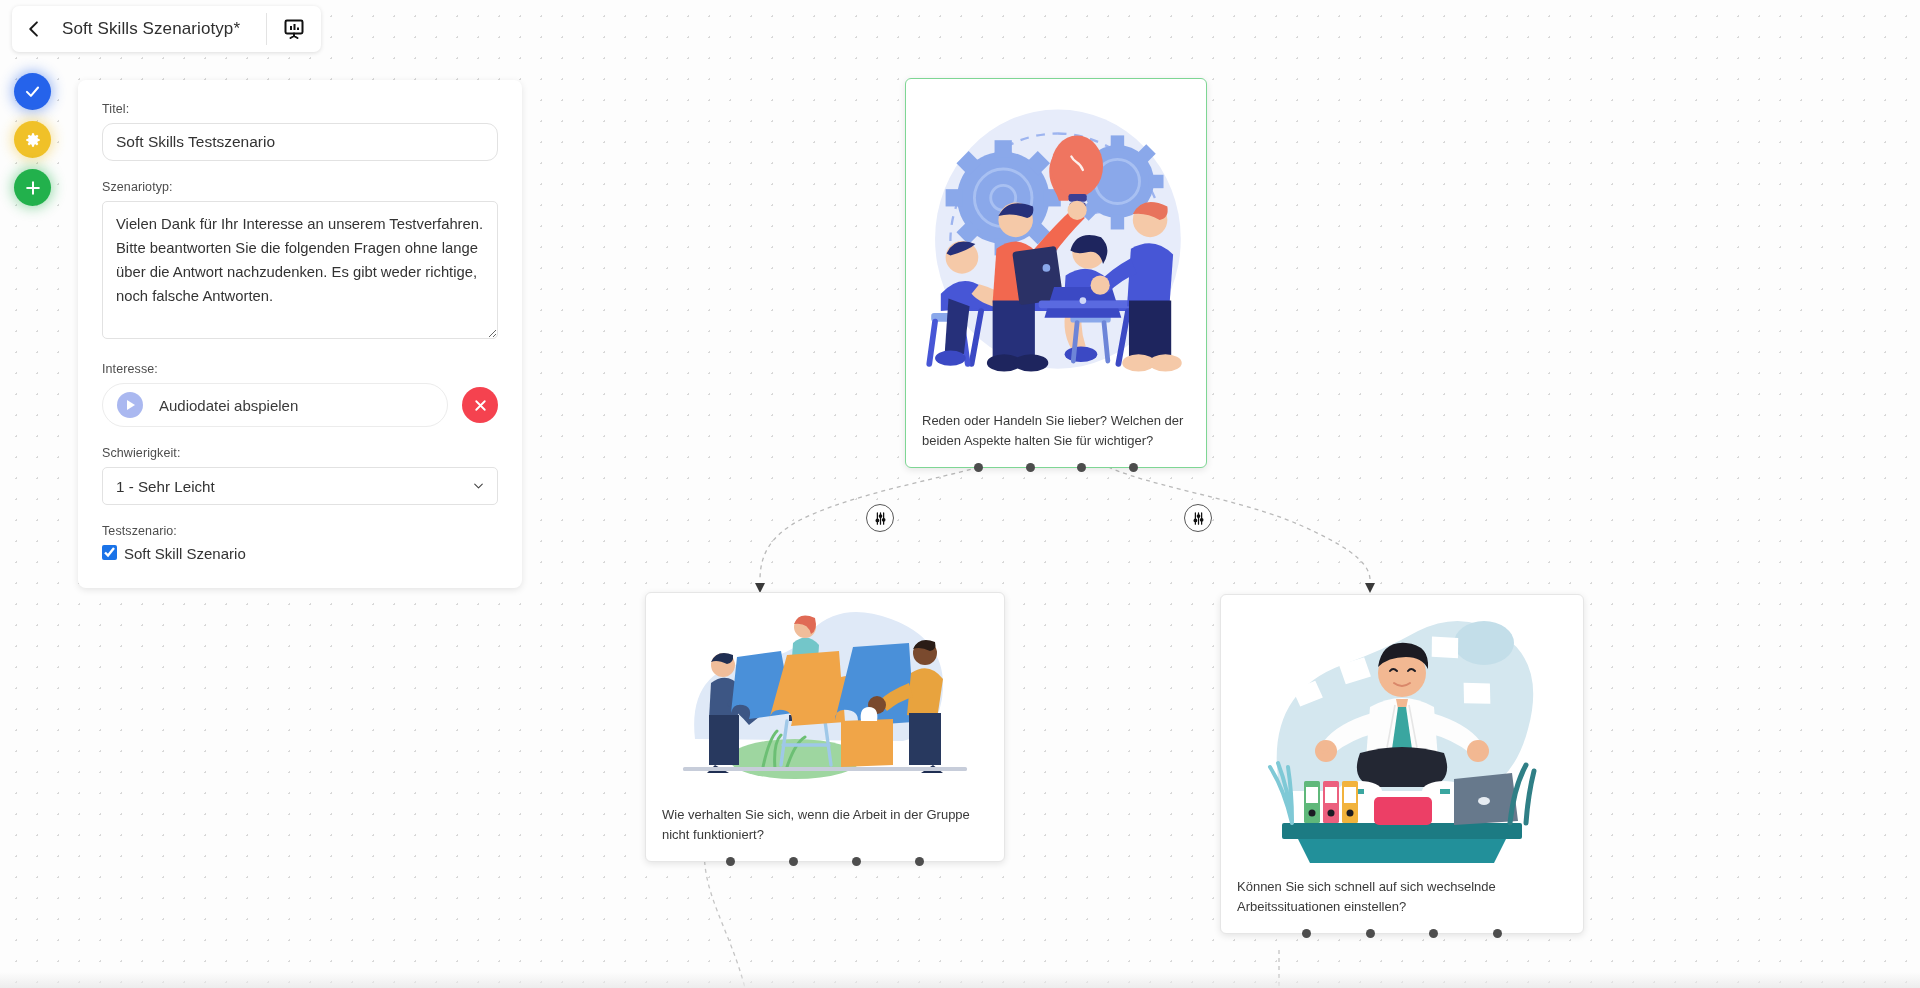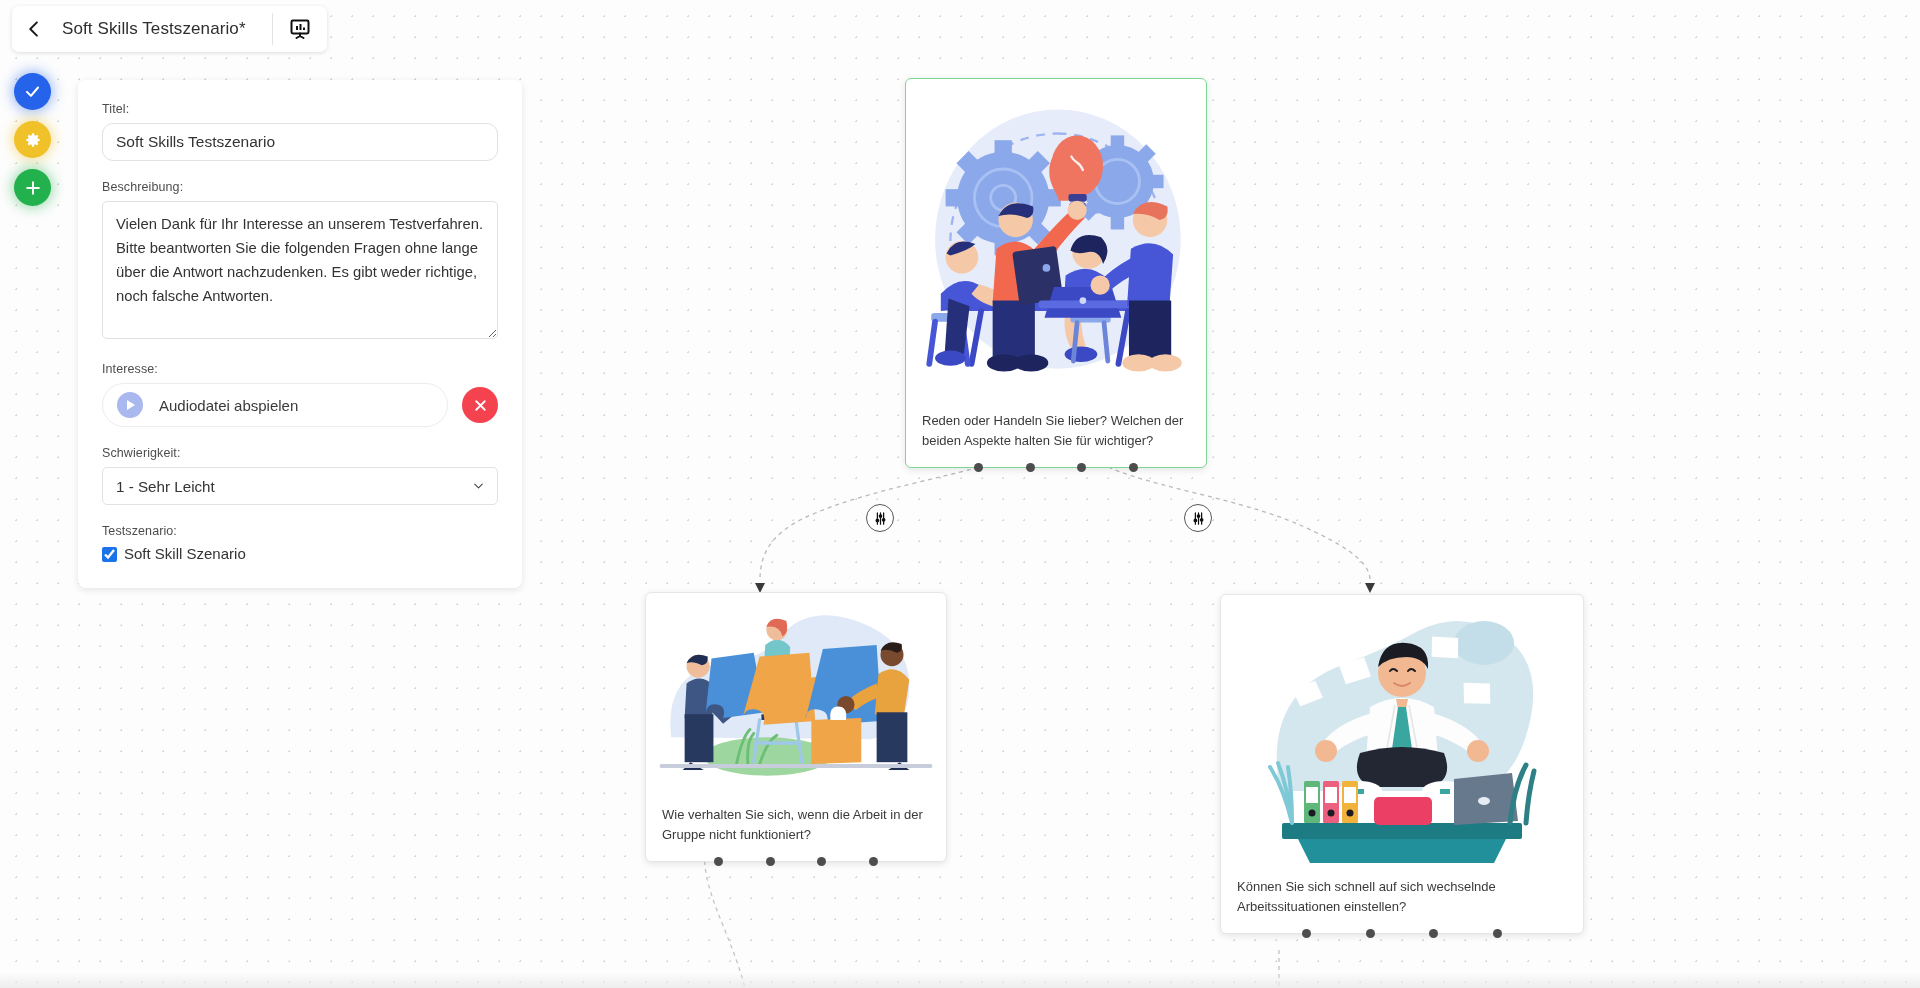--- a/index.html
+++ b/index.html
@@ -163,21 +163,21 @@
     font-family: "Liberation Sans", sans-serif;
     appearance: none;
     outline: none;
     cursor: pointer;
   }
   .select-chevron {
     position: absolute; right: 13px; top: 50%;
     transform: translateY(-50%);
     pointer-events: none;
   }
-  .check-row { display: flex; align-items: flex-end; gap: 7px; margin-top: 2px; }
+  .check-row { display: flex; align-items: flex-start; gap: 7px; margin-top: 2px; }
   .check-row input[type=checkbox] {
     width: 15px; height: 15px; margin: 0; accent-color: #1a73e8;
     cursor: pointer;
   }
   .check-label { font-size: 15px; color: #333; }
 
   
   .node {
     position: absolute;
     background: #ffffff;
@@ -258,21 +258,21 @@
 
   <path d="M 1279,950 L 1279,988" fill="none" stroke="#c4c4c4" stroke-width="1.3" stroke-dasharray="4,4"></path>
 </svg>
 
 <div class="topbar">
   <div class="back-btn">
     <svg width="20" height="20" viewBox="0 0 24 24">
       <path d="M15.5 4 L7.5 12 L15.5 20" fill="none" stroke="#1a1a1a" stroke-width="2.3" stroke-linecap="round" stroke-linejoin="round"></path>
     </svg>
   </div>
-  <div class="topbar-title">Soft Skills Testszenario*</div>
+  <div class="topbar-title">Soft Skills Szenariotyp*</div>
   <div class="topbar-sep"></div>
   <div class="present-btn">
     <svg width="24" height="24" viewBox="0 0 24 24">
       <rect x="3.5" y="3.5" width="17" height="13" rx="1.4" fill="none" stroke="#111" stroke-width="2"></rect>
       <rect x="8" y="9" width="2" height="4" fill="#111"></rect>
       <rect x="11.5" y="7" width="2" height="6" fill="#111"></rect>
       <rect x="15" y="10.5" width="2" height="2.5" fill="#111"></rect>
       <path d="M12 16.5 L12 19 M8.5 21 L12 19 L15.5 21" fill="none" stroke="#111" stroke-width="2" stroke-linecap="round" stroke-linejoin="round"></path>
     </svg>
   </div>
@@ -298,21 +298,21 @@
 </div>
 
 <div class="panel">
 
   <div class="field-block">
     <div class="field-label">Titel:</div>
     <input class="text-input" type="text" value="Soft Skills Testszenario" style="">
   </div>
 
   <div class="field-block">
-    <div class="field-label">Beschreibung:</div>
+    <div class="field-label">Szenariotyp:</div>
     <textarea class="textarea" style="">Vielen Dank für Ihr Interesse an unserem Testverfahren. Bitte beantworten Sie die folgenden Fragen ohne lange über die Antwort nachzudenken. Es gibt weder richtige, noch falsche Antworten.</textarea>
   </div>
 
   <div class="field-block">
     <div class="field-label">Interesse:</div>
     <div class="audio-row">
       <div class="audio-player">
         <span class="play-circle">
           <span class="play-tri"></span>
         </span>
@@ -461,21 +461,21 @@
 </div>
 <div class="edge-badge" style="left:1184px; top:504px;">
   <svg width="15" height="15" viewBox="0 0 24 24">
     <path d="M7 3 L7 21 M12 3 L12 21 M17 3 L17 21" stroke="#111" stroke-width="2" stroke-linecap="round"></path>
     <circle cx="7" cy="15" r="3" fill="#111"></circle>
     <circle cx="12" cy="8" r="3" fill="#111"></circle>
     <circle cx="17" cy="14" r="3" fill="#111"></circle>
   </svg>
 </div>
 
-<div class="node" style="left:645px; top:592px; width:302px;">
+<div class="node" style="left:645px; top:592px; width:360px;">
   <div class="node-img" style="height:192px;">
     <svg viewBox="0 0 300 192" preserveAspectRatio="xMidYMid meet">
       <path d="M20 140 q-8 -70 58 -78 q44 -6 60 -32 q30 -28 78 -10 q54 20 52 70 q-2 44 -40 52 z" fill="#dfe9f7"></path>
       <ellipse cx="120" cy="160" rx="66" ry="20" fill="#9ed6a0"></ellipse>
       <path d="M88 168 q6 -28 14 -36 M100 170 q-2 -26 6 -34 M112 168 q8 -24 18 -30" stroke="#6cbf74" stroke-width="3" fill="none" stroke-linecap="round"></path>
 
       <path d="M36 84 q16 -12 30 4 l-4 36 -28 -4 z" fill="#3d5684"></path>
       <circle cx="48" cy="66" r="12" fill="#f0bd9a"></circle>
       <path d="M36 63 q6 -13 22 -7 q1 8 -6 9 q-10 -5 -16 -2 z" fill="#1f2e52"></path>
       <rect x="34" y="116" width="30" height="50" fill="#28395f"></rect>

